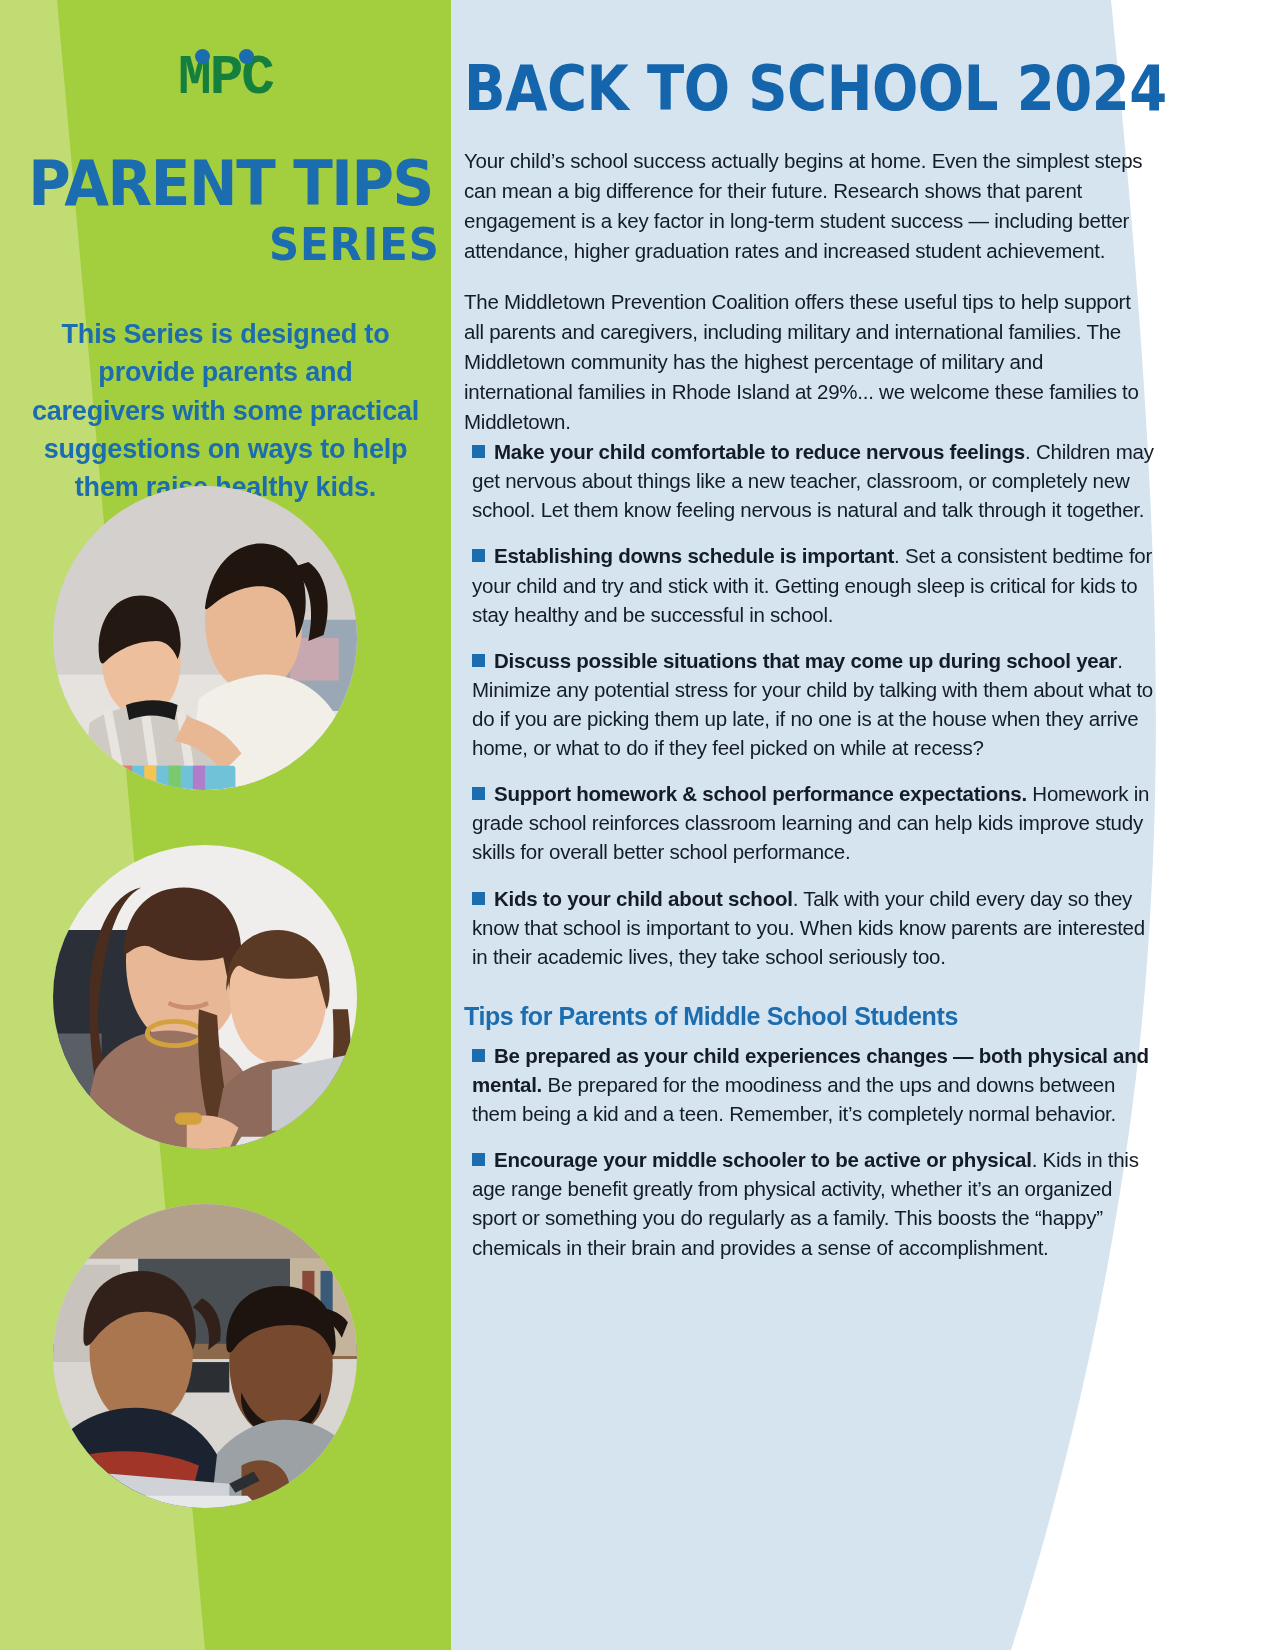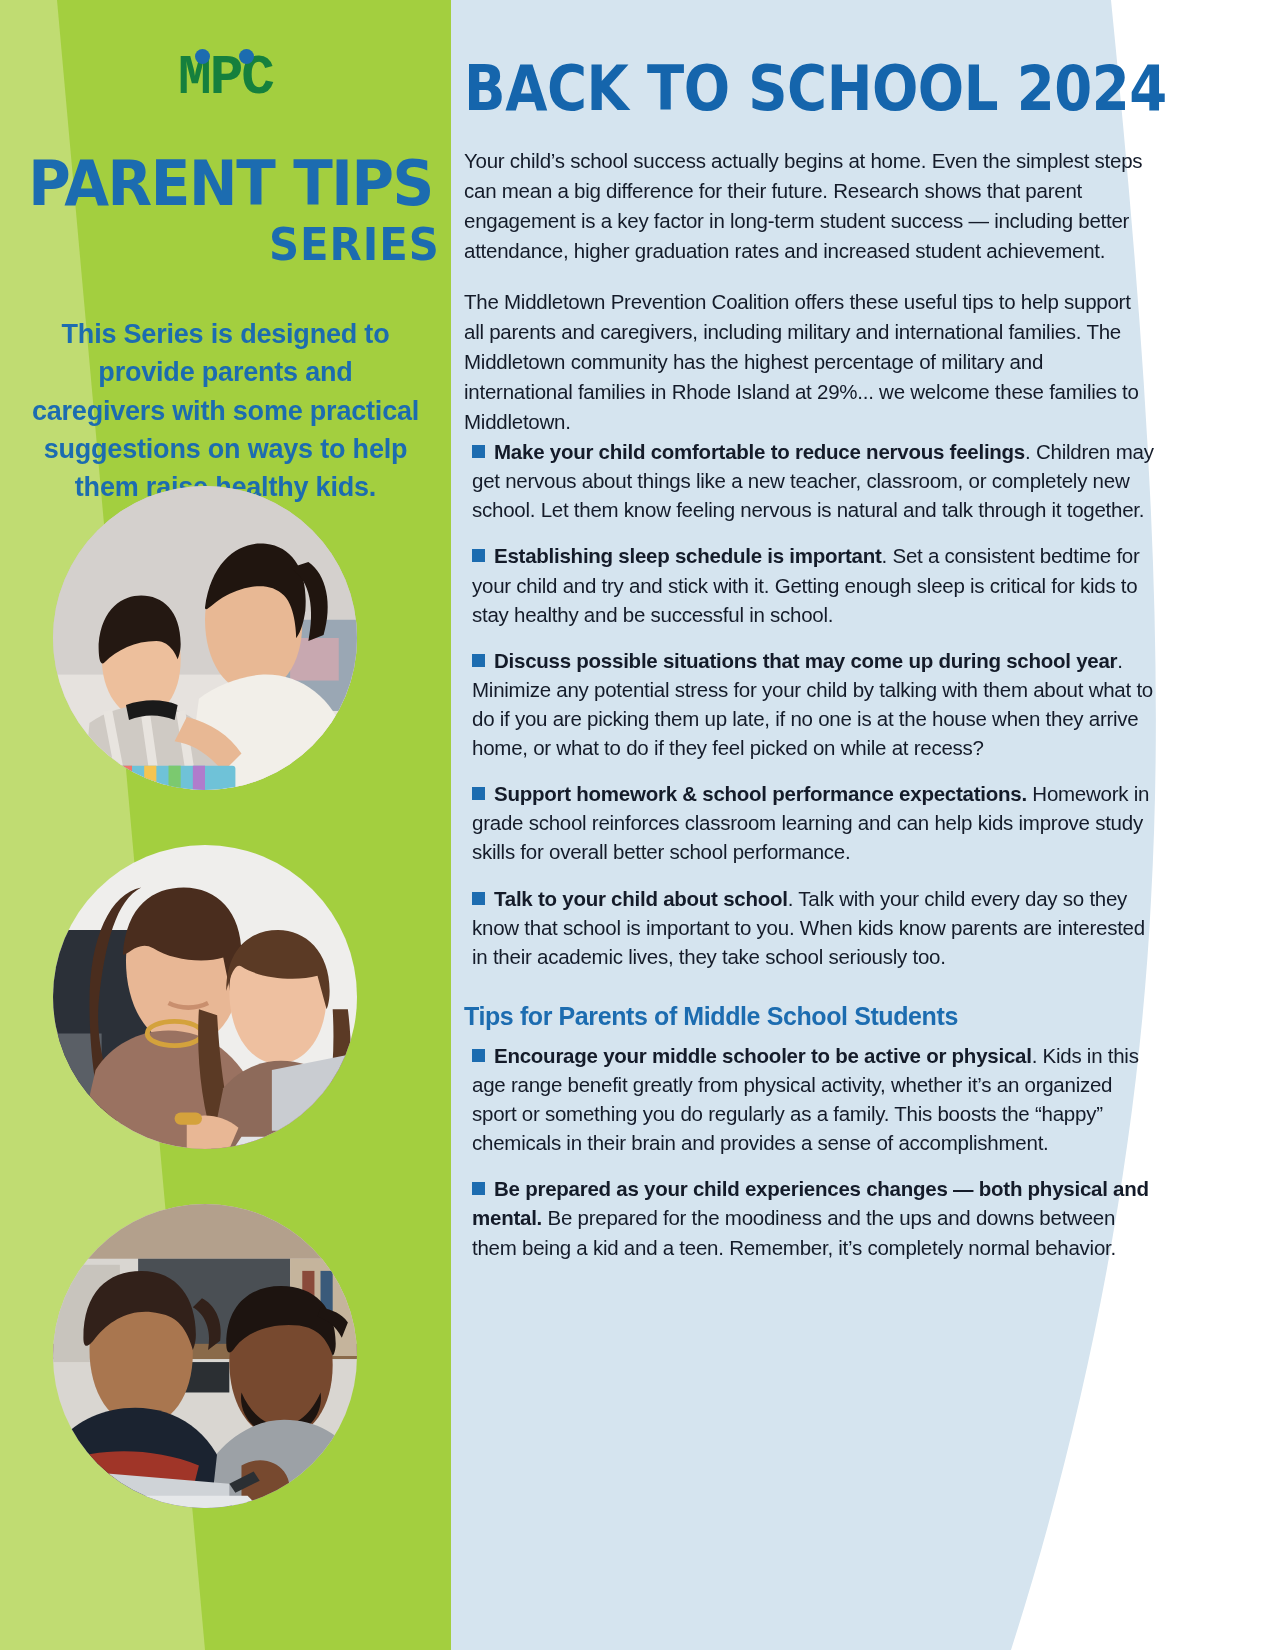--- a/index.html
+++ b/index.html
@@ -320,36 +320,36 @@
     <div class="main-title">BACK TO SCHOOL 2024</div>
 
     <div class="intro-para">Your child’s school success actually begins at home. Even the simplest steps can mean a big difference for their future. Research shows that parent engagement is a key factor in long-term student success — including better attendance, higher graduation rates and increased student achievement.</div>
     <div class="intro-para">The Middletown Prevention Coalition offers these useful tips to help support all parents and caregivers, including military and international families. The Middletown community has the highest percentage of military and international families in Rhode Island at 29%... we welcome these families to Middletown.</div>
 
 
     <div class="tip">
       <span class="bullet-sq"></span><b>Make your child comfortable to reduce nervous feelings</b><span>. Children may get nervous about things like a new teacher, classroom, or completely new school. Let them know feeling nervous is natural and talk through it together.</span>
     </div>
     <div class="tip">
-      <span class="bullet-sq"></span><b>Establishing sleep schedule is important</b><span>. Set a consistent bedtime for your child and try and stick with it. Getting enough sleep is critical for kids to stay healthy and be successful in school.</span>
+      <span class="bullet-sq"></span><b>Establishing downs schedule is important</b><span>. Set a consistent bedtime for your child and try and stick with it. Getting enough sleep is critical for kids to stay healthy and be successful in school.</span>
     </div>
     <div class="tip">
       <span class="bullet-sq"></span><b>Discuss possible situations that may come up during school year</b><span>. Minimize any potential stress for your child by talking with them about what to do if you are picking them up late, if no one is at the house when they arrive home, or what to do if they feel picked on while at recess?</span>
     </div>
     <div class="tip">
       <span class="bullet-sq"></span><b>Support homework &amp; school performance expectations.</b><span> Homework in grade school reinforces classroom learning and can help kids improve study skills for overall better school performance.</span>
     </div>
     <div class="tip">
-      <span class="bullet-sq"></span><b>Talk to your child about school</b><span>. Talk with your child every day so they know that school is important to you. When kids know parents are interested in their academic lives, they take school seriously too.</span>
+      <span class="bullet-sq"></span><b>Kids to your child about school</b><span>. Talk with your child every day so they know that school is important to you. When kids know parents are interested in their academic lives, they take school seriously too.</span>
     </div>
 
     <div class="section-head">Tips for Parents of Middle School Students</div>
 
     <div class="tip">
+      <span class="bullet-sq"></span><b>Be prepared as your child experiences changes — both physical and mental.</b><span> Be prepared for the moodiness and the ups and downs between them being a kid and a teen. Remember, it’s completely normal behavior.</span>
+    </div>
+    <div class="tip">
       <span class="bullet-sq"></span><b>Encourage your middle schooler to be active or physical</b><span>. Kids in this age range benefit greatly from physical activity, whether it’s an organized sport or something you do regularly as a family. This boosts the “happy” chemicals in their brain and provides a sense of accomplishment.</span>
     </div>
-    <div class="tip">
-      <span class="bullet-sq"></span><b>Be prepared as your child experiences changes — both physical and mental.</b><span> Be prepared for the moodiness and the ups and downs between them being a kid and a teen. Remember, it’s completely normal behavior.</span>
-    </div>
 
   </div>
 
 </div>
 
 </body></html>

